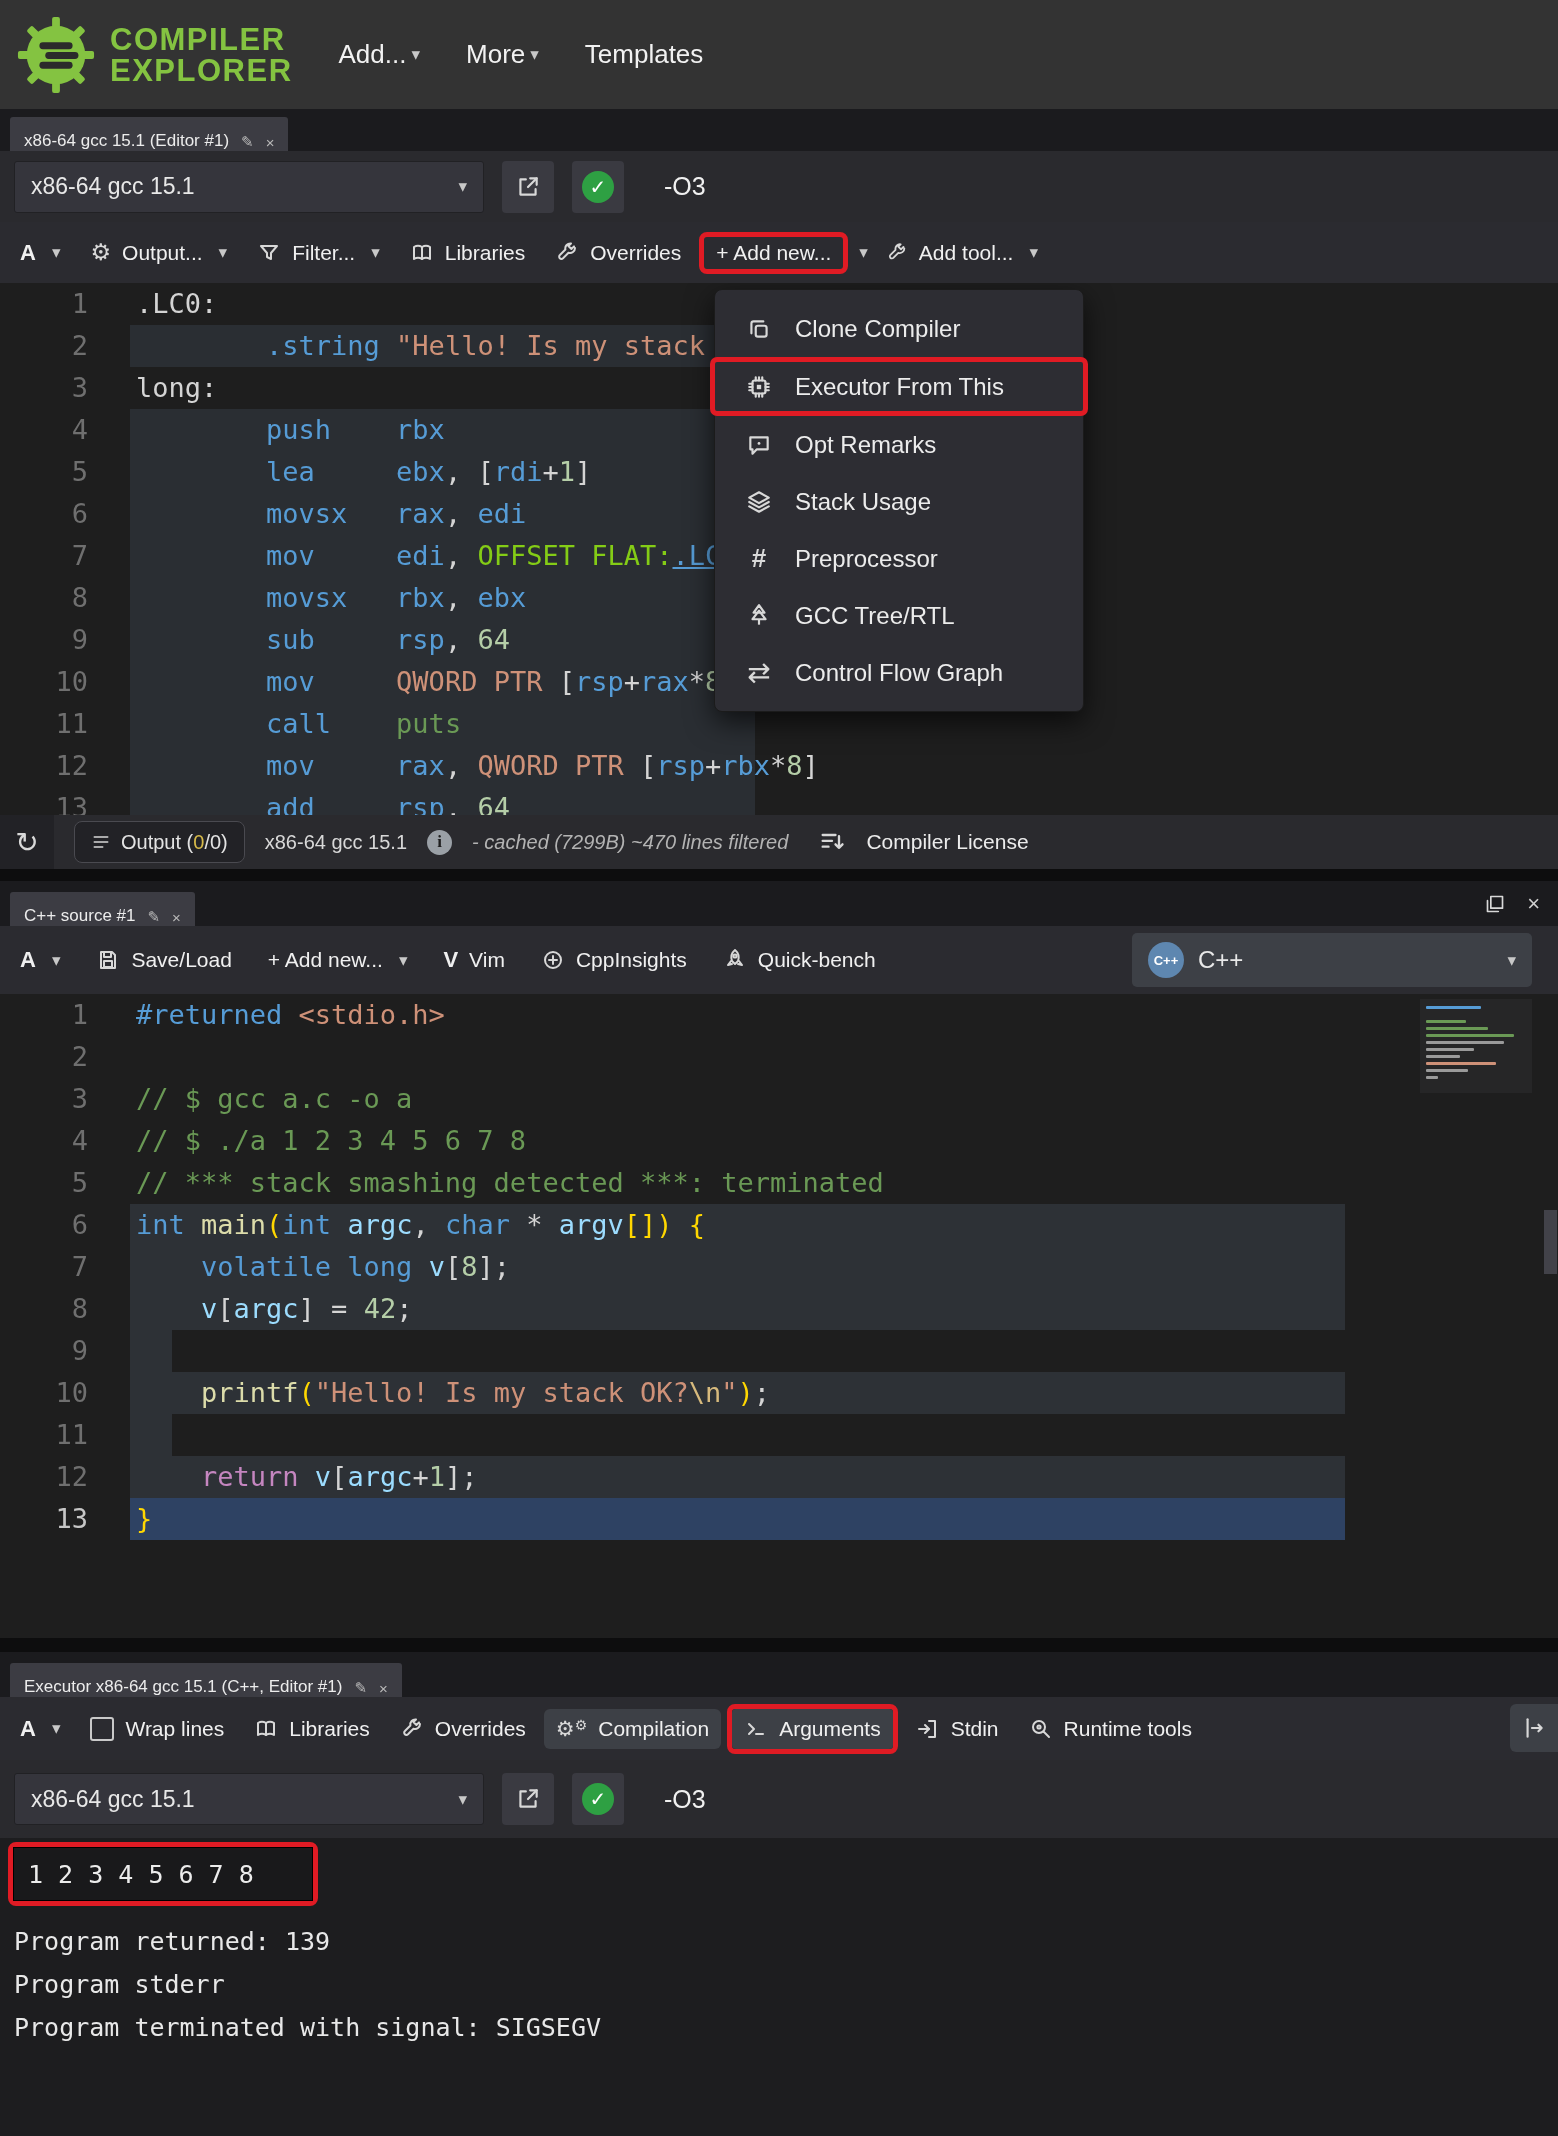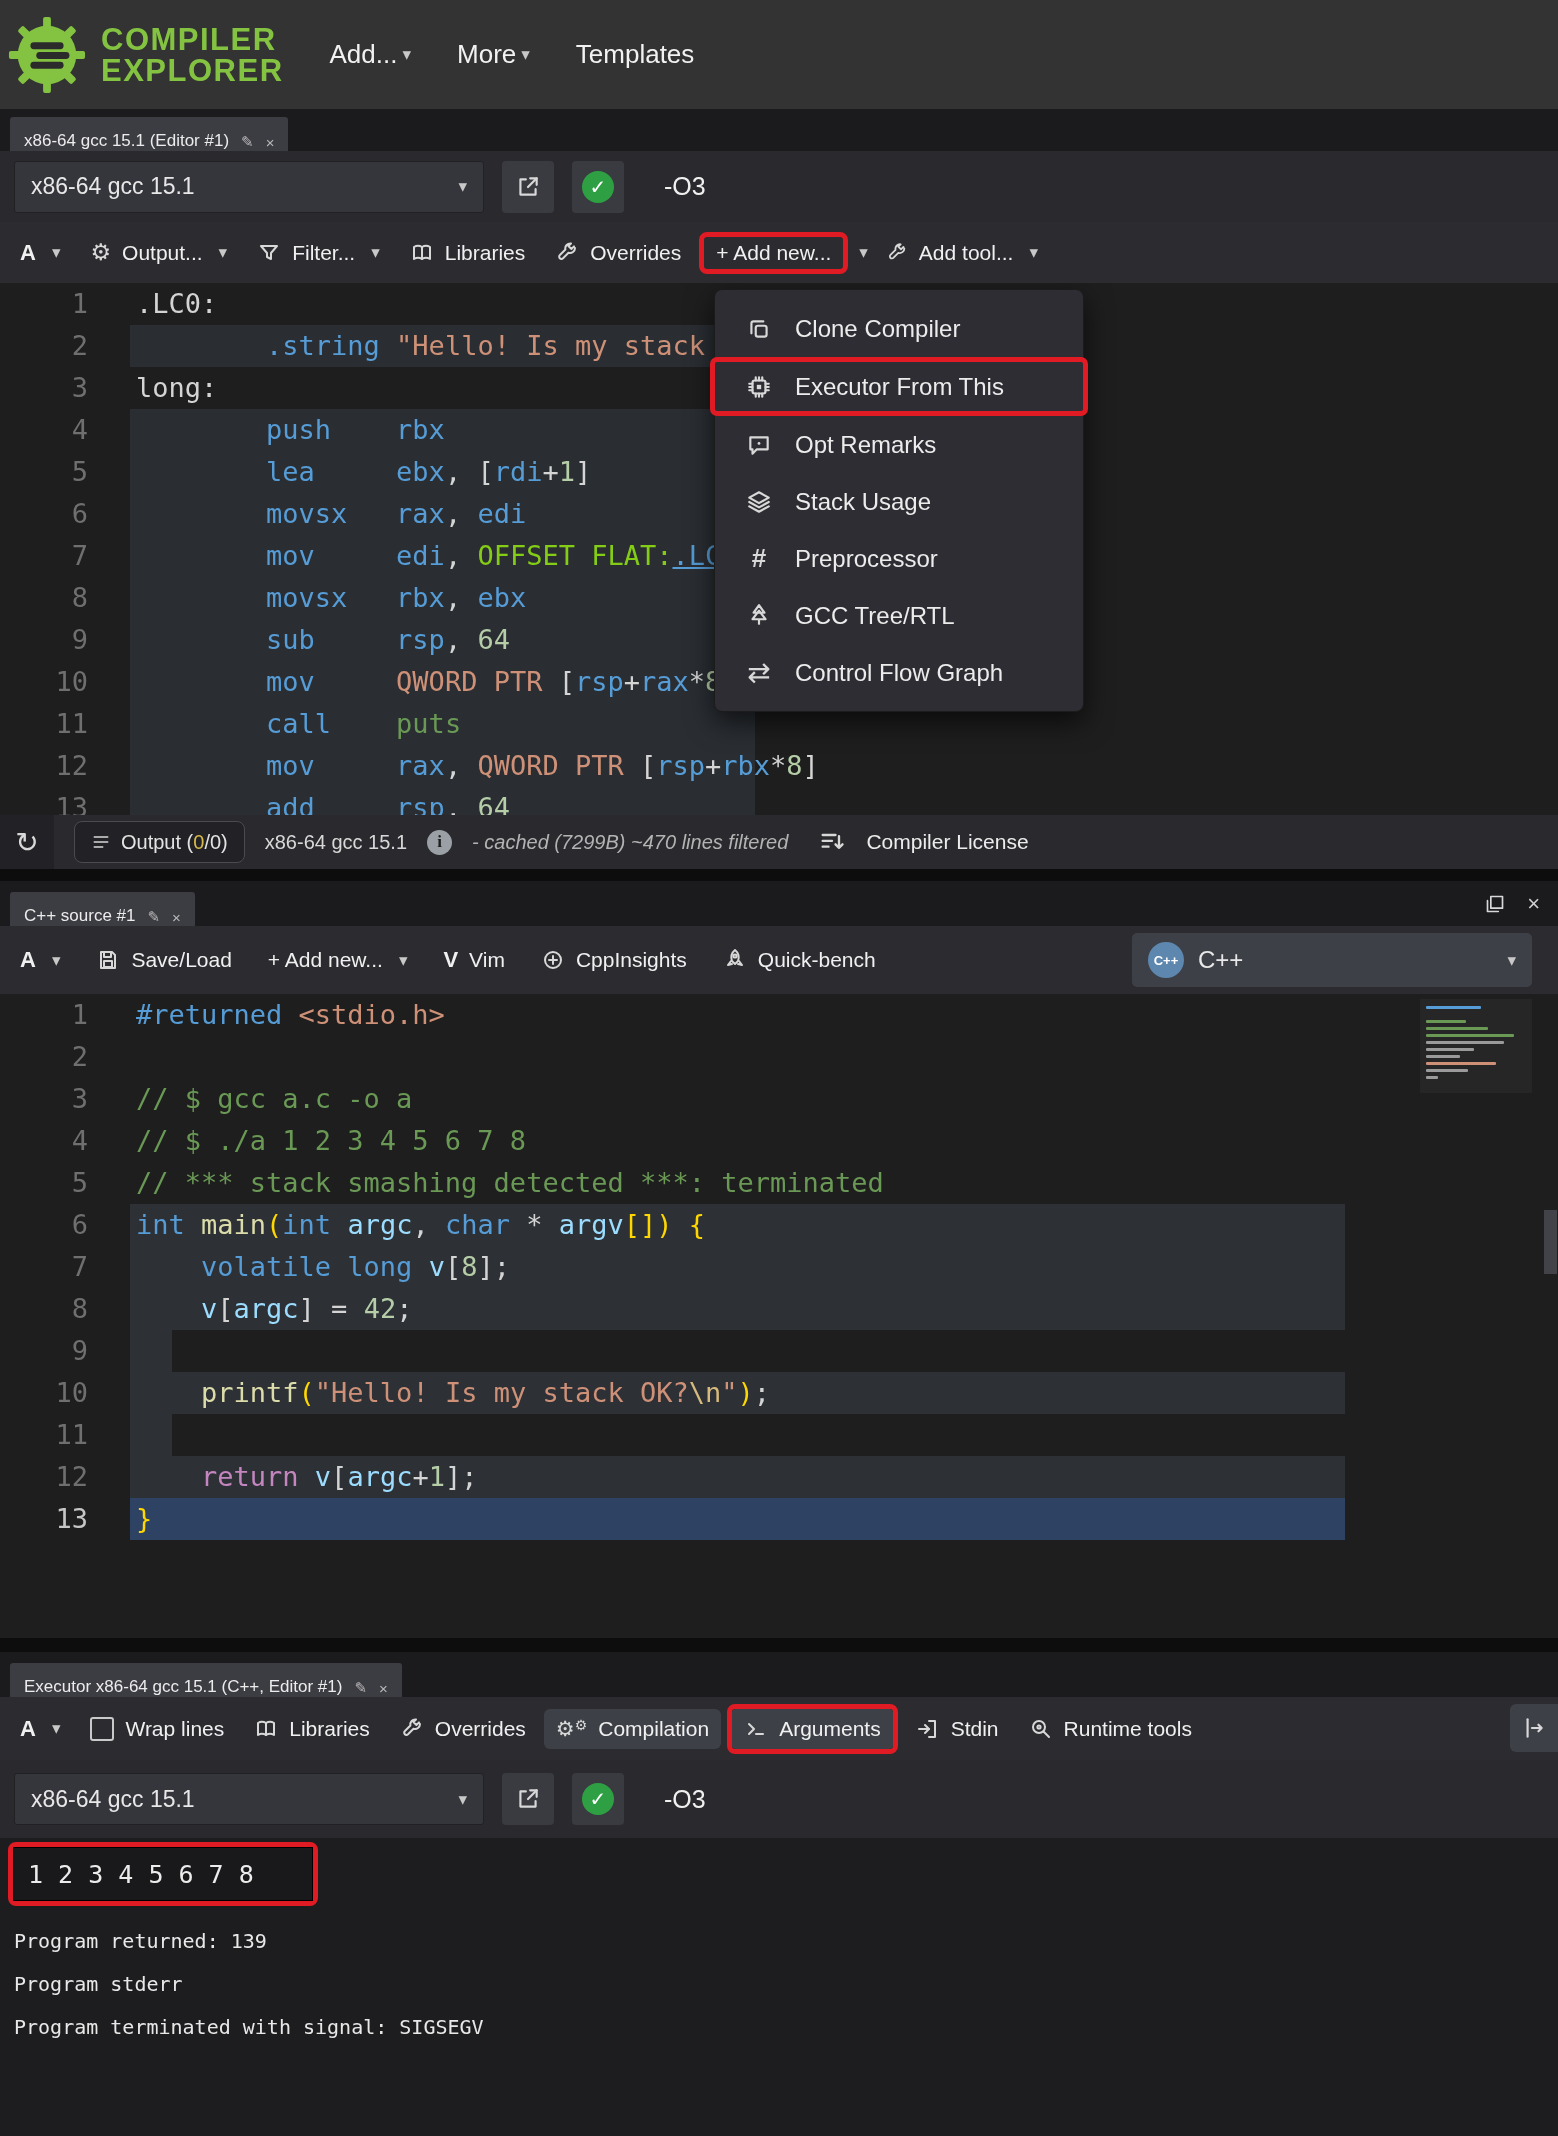--- a/index.html
+++ b/index.html
@@ -2,21 +2,21 @@
 <html><head>
 <meta charset="utf-8">
 <style>
   *{margin:0;padding:0;box-sizing:border-box}
   html,body{width:1558px;height:2136px;overflow:hidden}
   body{background:#141416;color:#e8e8e8;font-family:"Liberation Sans",sans-serif;position:relative}
   svg.ic{stroke:#d8d8d8;fill:none;stroke-width:2;stroke-linecap:round;stroke-linejoin:round;flex:none}
   .caret{font-size:17px;color:#c8c8c8;margin-left:5px}
   .glyph{color:#d8d8d8}
   
-  #header{height:109px;background:#333;display:flex;align-items:center;gap:46px;padding:0 7px}
+  #header{height:109px;background:#333;display:flex;align-items:center;gap:46px;padding:0 16px}
   .logo{display:flex;align-items:center;gap:14px;cursor:pointer}
   .logo-text div{font-weight:bold;font-size:31px;line-height:31px;letter-spacing:1.5px;color:#84c341}
   .hmenu{font-size:26px;color:#f2f2f2;display:flex;align-items:center;cursor:pointer}
   #header .first{}
   
   .tabrow{background:#1b1b1e;display:flex;align-items:flex-end;padding:0 0 0 10px;position:relative}
   .tab{display:flex;align-items:flex-end;gap:12px;background:#3c3c43;color:#ececec;font-size:17px;height:34px;padding:0 14px;border-radius:3px 3px 0 0}
   .tab .mini{font-size:15px;color:#b9b9b9;cursor:pointer}
   .winctl{margin-left:auto;display:flex;align-items:center;gap:22px;padding-right:18px;height:100%}
   
@@ -78,21 +78,21 @@
   .cpp-logo{width:36px;height:36px;border-radius:50%;background:#5e87b0;color:#fff;font-size:13px;font-weight:bold;display:flex;align-items:center;justify-content:center}
   .lang-label{font-size:24px}
   .lang-select .caret{margin-left:auto}
   .minimap{position:absolute;right:26px;top:5px;width:112px;height:94px;background:rgba(45,45,48,.5);padding:7px 6px;display:flex;flex-direction:column;gap:4px;z-index:3}
   .minimap div{height:3px;border-radius:1px}
   .vscroll{position:absolute;right:1px;top:216px;width:13px;height:64px;background:#424249;z-index:3}
   
   .cb{width:24px;height:24px;border:2px solid #c9c9c9;border-radius:3px;background:transparent;flex:none}
   #exec-args{background:#1d1d1f;padding:4px 0 0 8px}
   .args-field{width:300px;height:54px;background:#19191b;border:1px solid #000;color:#ececec;font-family:"DejaVu Sans Mono",monospace;font-size:25px;display:flex;align-items:center;padding:0 14px}
-  #exec-output{background:#1d1d1f;padding:8px 14px 0;font-family:"DejaVu Sans Mono",monospace;font-size:20px;line-height:43px;color:#e8e8e8}
+  #exec-output{background:#1d1d1f;padding:8px 14px 0;font-family:"DejaVu Sans Mono",monospace;font-size:25px;line-height:43px;color:#e8e8e8}
   .cutoff{position:absolute;right:-22px;top:7px;width:70px;height:48px;background:#3d4046;border-radius:6px;display:flex;align-items:center;padding-left:10px}
 </style>
 </head>
 <body>
 
 <div id="header">
   <div class="logo">
     <svg width="80" height="80" viewBox="0 0 82 82">
       <g fill="#84c341">
         <rect x="37" y="2" width="8" height="14" rx="2"></rect>

